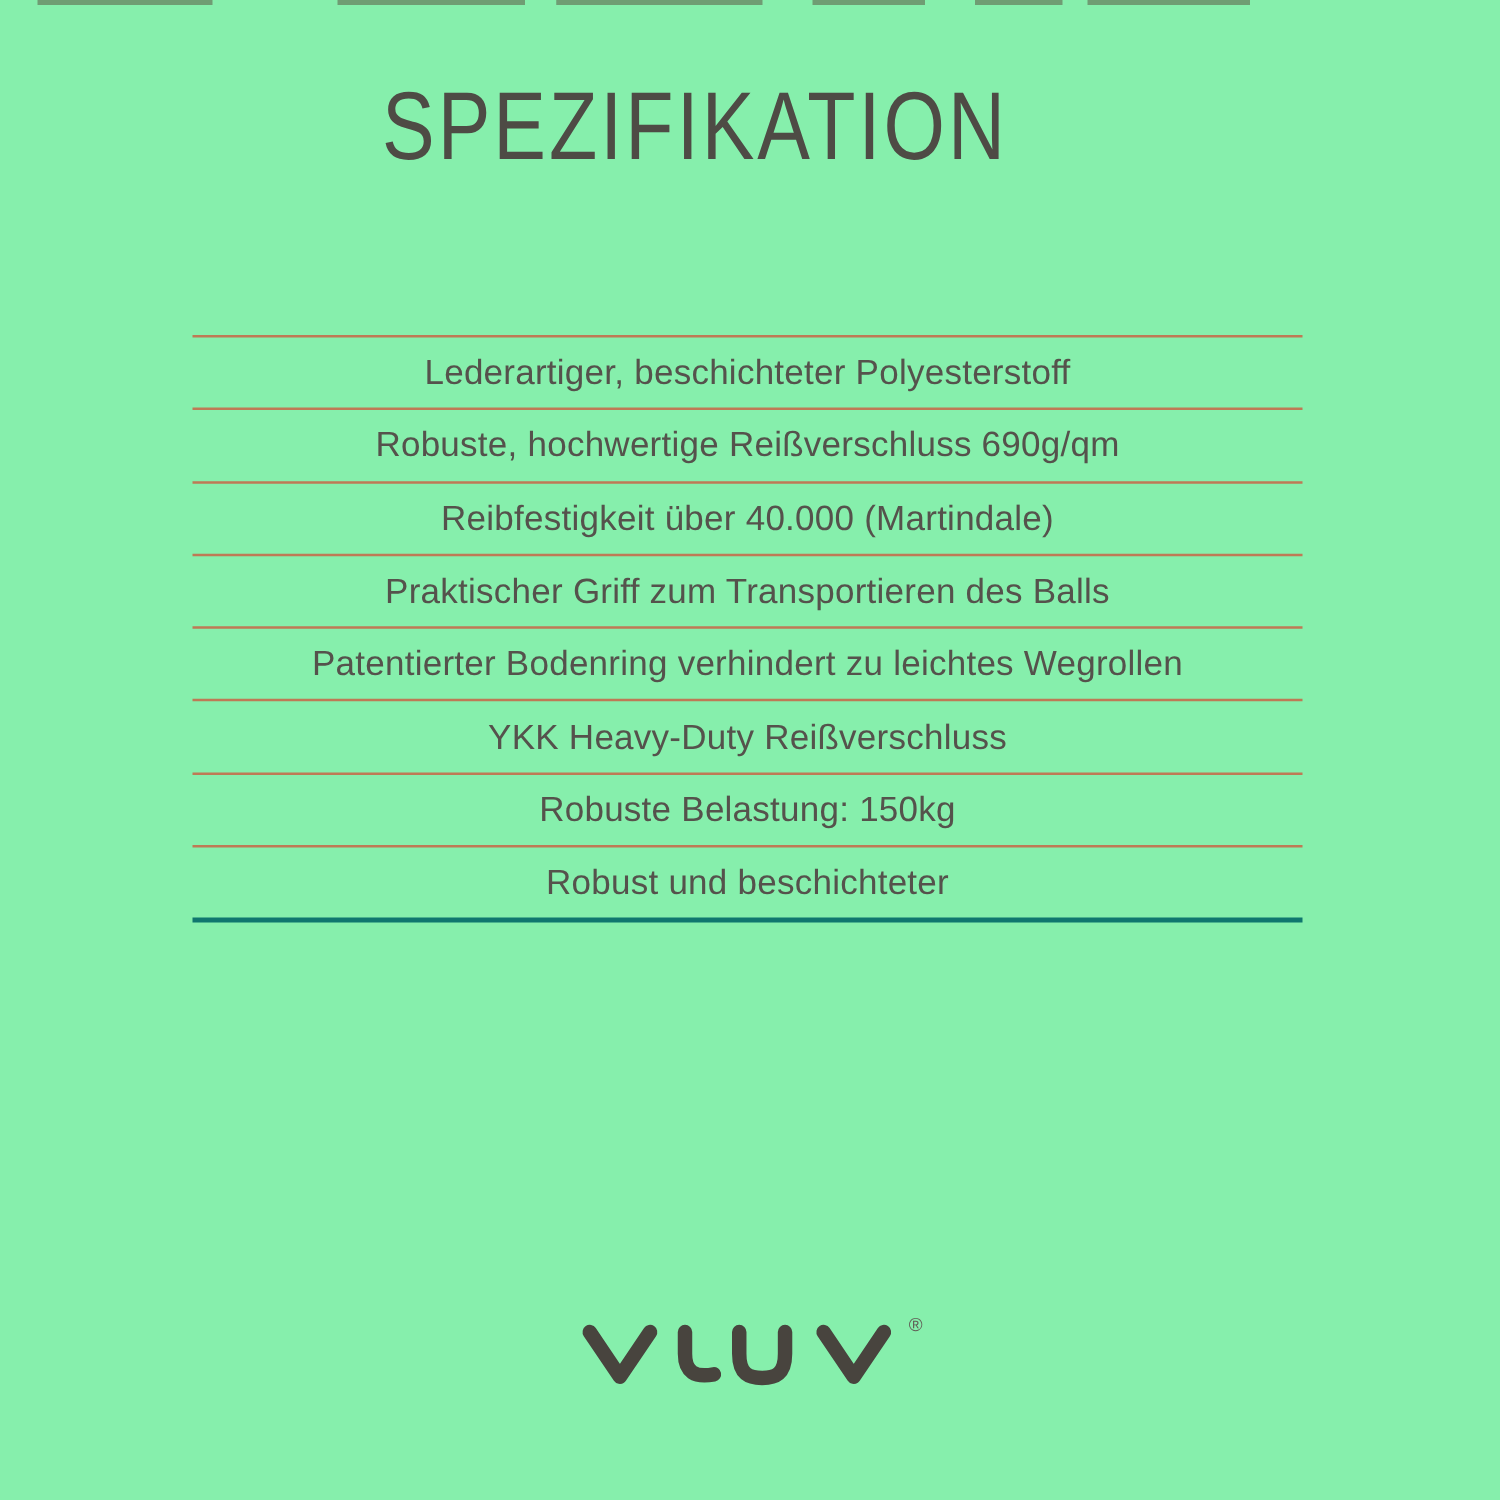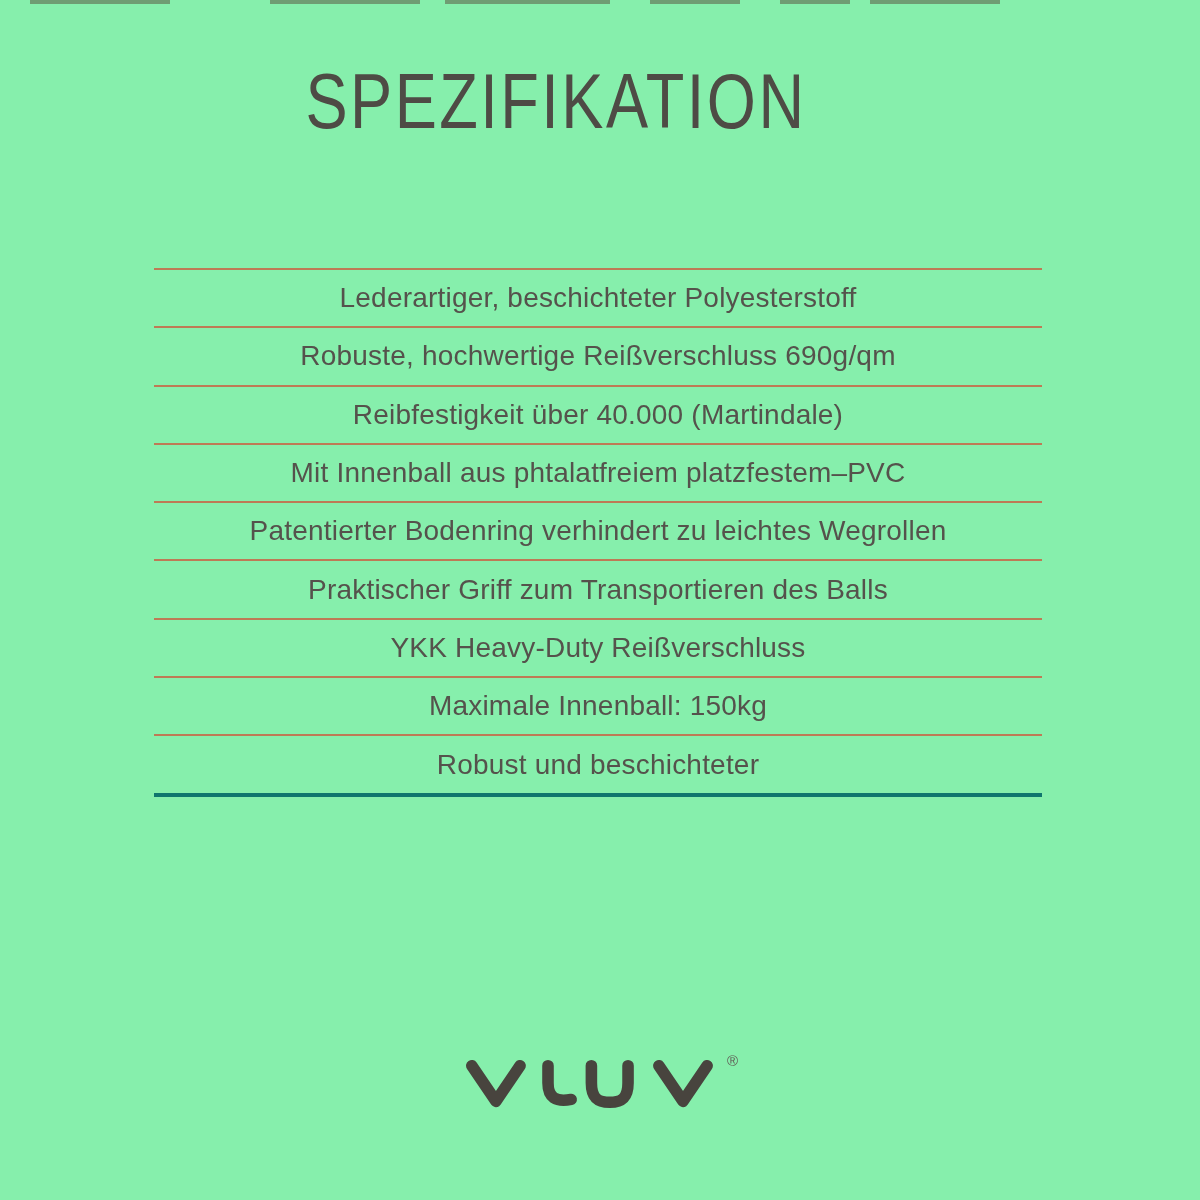--- a/index.html
+++ b/index.html
@@ -57,25 +57,24 @@
   </div>
 
   <h1 class="title">
     <span>SPEZIFIKATION</span>
   </h1>
 
   <div class="spec" id="spec-table">
       <div class="spec-row">Lederartiger, beschichteter Polyesterstoff</div>
       <div class="spec-row">Robuste, hochwertige Reißverschluss 690g/qm</div>
       <div class="spec-row">Reibfestigkeit über 40.000 (Martindale)</div>
-      <div class="spec-row">Mit Innenball aus phtalatfreiem platzfestem–PVC</div>
+      <div class="spec-row">Praktischer Griff zum Transportieren des Balls</div>
       <div class="spec-row">Patentierter Bodenring verhindert zu leichtes Wegrollen</div>
-      <div class="spec-row">Praktischer Griff zum Transportieren des Balls</div>
       <div class="spec-row">YKK Heavy-Duty Reißverschluss</div>
-      <div class="spec-row">Maximale Innenball: 150kg</div>
+      <div class="spec-row">Robuste Belastung: 150kg</div>
       <div class="spec-row">Robust und beschichteter</div>
     </div>
 
   <div class="logo-row">
     <svg width="253" height="54" viewBox="0 0 260 56" fill="none" stroke="#48443e" stroke-width="12" stroke-linecap="round" stroke-linejoin="round" aria-label="VLUV">
       <path d="M9 9 L34 46 L59 9"></path>
       <path d="M88 9 L88 27 C88 42 96 47 112 44"></path>
       <path d="M133 9 L133 27 C133 44 141 47 152 47 C163 47 171 44 171 27 L171 9"></path>
       <path d="M203 9 L228 46 L253 9"></path>
     </svg>

